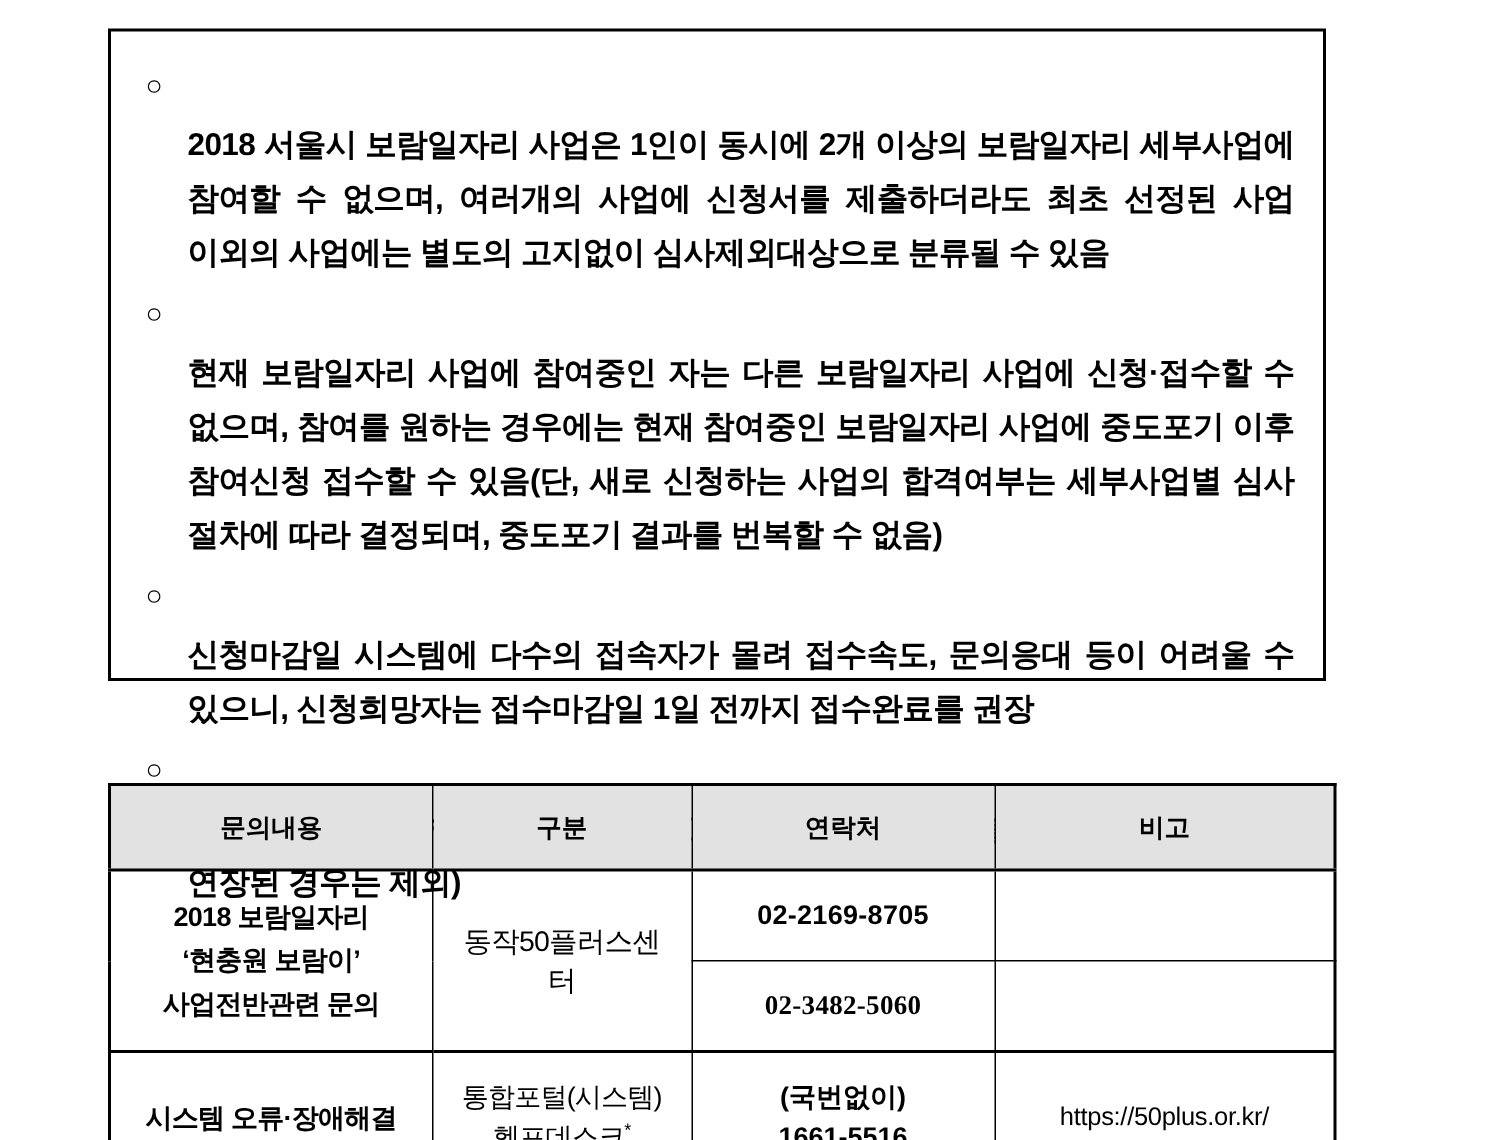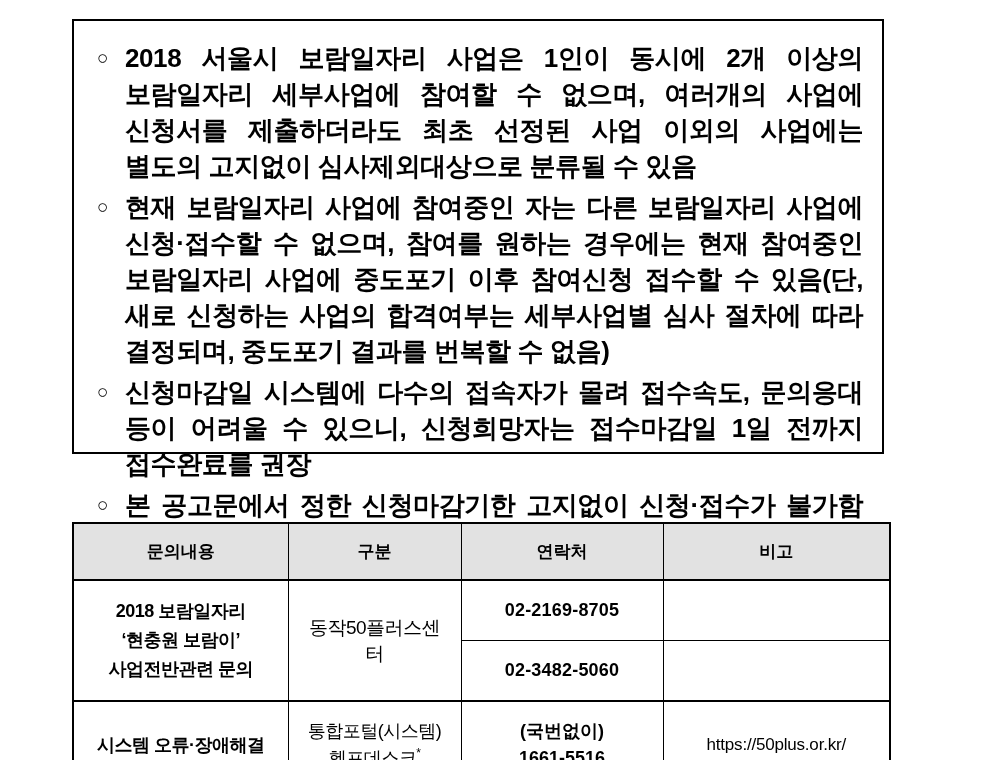--- a/index.html
+++ b/index.html
@@ -31,26 +31,27 @@
     display:flex;align-items:flex-start;
     margin-bottom:5px;
   }
   .bullet-marker{
     flex:0 0 28px;
     font-size:19px;line-height:36px;
     font-weight:600;
   }
   .bullet-text{
     flex:1 1 auto;
-    font-size:26px;line-height:36px;
+    font-size:21px;line-height:36px;
     font-weight:600;
     letter-spacing:-0.4px;
     text-align:justify;
     white-space:normal;
     word-break:keep-all;
+    margin-top:39px;
   }
   
   .section-title{
     position:absolute;left:69px;top:471px;
     font-size:26px;font-weight:700;
     letter-spacing:2px;
   }
   
   table.inquiry-table{
     position:absolute;left:72px;top:522px;
@@ -65,21 +66,21 @@
     padding:16px;
     overflow:hidden;
   }
   .inquiry-table th{
     height:26px;
     background:var(--table-header-bg);
     font-size:17px;font-weight:700;
     border-bottom:2px solid var(--border-color);
   }
   .row-phone-a td{height:43px;}
-  .row-phone-b td{height:35px;}
+  .row-phone-b td{height:35px;font-family:Liberation Serif, serif;}
   .row-system td{height:60px;border-top:2px solid var(--border-color);}
   .cell-bold{font-weight:700;}
   .cell-regular{font-weight:400;}
   .pre-line{white-space:pre-line;}
   .cell-topic{font-size:18px;line-height:29px;letter-spacing:-0.5px;}
   .cell-category{font-size:19px;letter-spacing:-0.5px;}
   .cell-phone{font-size:18px;letter-spacing:0.2px;margin-left:37px;}
   .cell-system-topic{font-size:18px;letter-spacing:-0.5px;}
   .cell-helpdesk{font-size:18px;line-height:27px;letter-spacing:-0.5px;}
   .cell-helpdesk sup{font-size:12px;line-height:0;}

